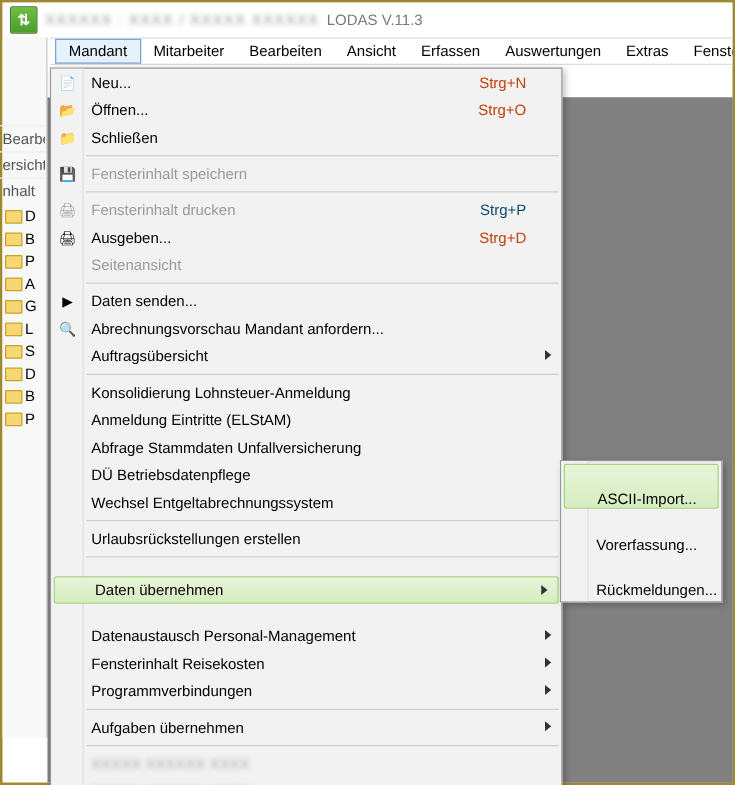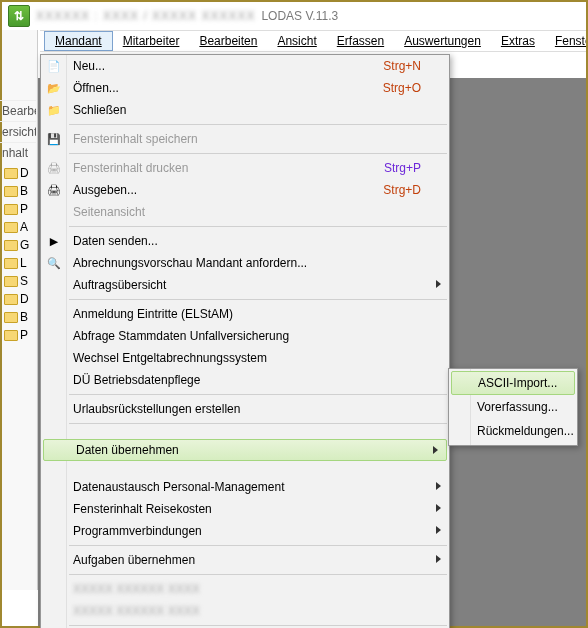--- a/index.html
+++ b/index.html
@@ -2,46 +2,46 @@
 <html><head>
 <meta charset="utf-8">
 <style>
   * { box-sizing: border-box; font-family: "Segoe UI", Tahoma, sans-serif; font-size: 12px; }
   html, body { margin: 0; padding: 0; width: 588px; height: 628px; overflow: hidden; }
   body { background: #fff; border: 2px solid #a08830; }
   .titlebar { height: 28px; display: flex; align-items: center; padding: 0 6px; background: #fff; color: #7a7a7a; gap: 6px; }
   .tb-icon { width: 22px; height: 22px; background: linear-gradient(#6fbf3f,#4a9c2e); border:1px solid #3b7a24; border-radius:2px; display:inline-flex; align-items:center; justify-content:center; color:#fff; font-weight:bold; }
   .title-blur { filter: blur(2px); color:#999; letter-spacing:1px; }
   .menubar { height: 22px; display: flex; align-items: center; padding: 0 4px; border-top:1px solid #ddd; border-bottom:1px solid #ddd; background:#fff; margin-left:38px; }
-  .menu-item { padding: 2px 10px; cursor: default; text-decoration: underline; }
+  .menu-item { padding: 2px 10px; cursor: default; }
   .menu-item.active { border:1px solid #7da2ce; background:#e5f1fb; }
   .toolbar-row { height: 28px; display:flex; align-items:center; gap:2px; padding:2px; border-bottom:1px solid #ddd; }
   .tbtn { width:22px; height:22px; border:1px solid transparent; display:inline-flex; align-items:center; justify-content:center; color:#888; border-radius:2px; }
   .tbtn.disabled { opacity:0.5; }
   .vsep { width:1px; height:20px; background:#ccc; margin:0 2px; }
   .leftcol { position:absolute; left:2px; top:30px; width:36px; height:560px; border-right:1px solid #ccc; background:#f8f8f8; }
   .side-labels { position:absolute; left:0; top:100px; width:36px; font-size:11px; color:#555; }
   .side-labels div { padding:3px 2px; border-top:1px solid #eee; overflow:hidden; white-space:nowrap; }
   .tree { position:absolute; left:2px; top:164px; width:30px; }
   .tree-row { height:18px; display:flex; align-items:center; gap:2px; padding-left:2px; overflow:hidden; white-space:nowrap; }
   .folder { width:14px; height:11px; background:#f7d774; border:1px solid #c9a227; border-radius:1px; display:inline-block; }
   .content { position:absolute; left:38px; right:2px; top:78px; bottom:2px; background:#808080; }
   .content-inner { position:absolute; left:330px; top:0; right:0; bottom:0; background:#808080; border-left:2px solid #fff; }
   .dropdown { position:absolute; left:40px; top:54px; width:410px; background:#f2f2f2; border:1px solid #979797; box-shadow:2px 2px 6px rgba(0,0,0,0.3); z-index:10; }
   .drop-iconcol { position:absolute; left:0; top:0; bottom:0; width:26px; background:#f2f2f2; border-right:1px solid #e0e0e0; }
   .d-row { position:relative; height:22px; display:flex; align-items:center; padding-left:32px; padding-right:70px; }
   .d-row.disabled { color:#9a9a9a; }
   .d-row.highlight { background:linear-gradient(#e8f4d9,#d6edc0); border:1px solid #a5d67f; border-radius:2px; margin:15px 2px; }
   .d-row .shortcut { position:absolute; right:28px; color:#c2410c; }
-  .d-row.disabled .shortcut { color:#6d28d9; }
+  .d-row.disabled .shortcut { color:#0c4a6e; }
   .d-row .arrow { position:absolute; right:8px; top:6px; width:0; height:0; border-top:4px solid transparent; border-bottom:4px solid transparent; border-left:5px solid #333; }
   .d-sep { height:1px; background:#d0d0d0; margin:3px 2px 3px 28px; }
   .d-icon { position:absolute; left:5px; width:16px; height:16px; display:inline-flex; align-items:center; justify-content:center; font-size:11px; }
   .submenu { position:absolute; left:448px; top:368px; width:130px; background:#f2f2f2; border:1px solid #979797; box-shadow:2px 2px 6px rgba(0,0,0,0.3); z-index:11; padding:2px 0; }
-  .s-row { height:24px; display:flex; align-items:center; padding-left:28px; position:relative; }
+  .s-row { height:36px; display:flex; align-items:flex-end; padding-left:28px; position:relative; }
   .s-row.highlight { background:linear-gradient(#e8f4d9,#d6edc0); border:1px solid #a5d67f; border-radius:2px; margin:0 2px; padding-left:26px; }
   .sub-iconcol { position:absolute; left:0; top:0; bottom:0; width:22px; background:#f2f2f2; border-right:1px solid #e0e0e0; }
 </style>
 </head>
 <body>
 
 <div class="titlebar">
   <span class="tb-icon">⇅</span>
   <span class="title-blur">XXXXXX : XXXX / XXXXX XXXXXX</span>
   <span>LODAS V.11.3</span>
@@ -174,30 +174,33 @@
     <div class="d-row">
       <span class="d-icon">🔍</span>
       <span>Abrechnungsvorschau Mandant anfordern...</span>
     </div>
     <div class="d-row">
       <span>Auftragsübersicht</span>
       <span class="arrow"></span>
     </div>
     <div class="d-sep"></div>
     <div class="d-row">
+      <span>Konsolidierung Lohnsteuer-Anmeldung</span>
+    </div>
+    <div class="d-row">
       <span>Anmeldung Eintritte (ELStAM)</span>
     </div>
     <div class="d-row">
       <span>Abfrage Stammdaten Unfallversicherung</span>
     </div>
     <div class="d-row">
+      <span>DÜ Betriebsdatenpflege</span>
+    </div>
+    <div class="d-row">
       <span>Wechsel Entgeltabrechnungssystem</span>
-    </div>
-    <div class="d-row">
-      <span>DÜ Betriebsdatenpflege</span>
     </div>
     <div class="d-sep"></div>
     <div class="d-row">
       <span>Urlaubsrückstellungen erstellen</span>
     </div>
     <div class="d-sep"></div>
     <div class="d-row highlight">
       <span>Daten übernehmen</span>
       <span class="arrow"></span>
     </div>

